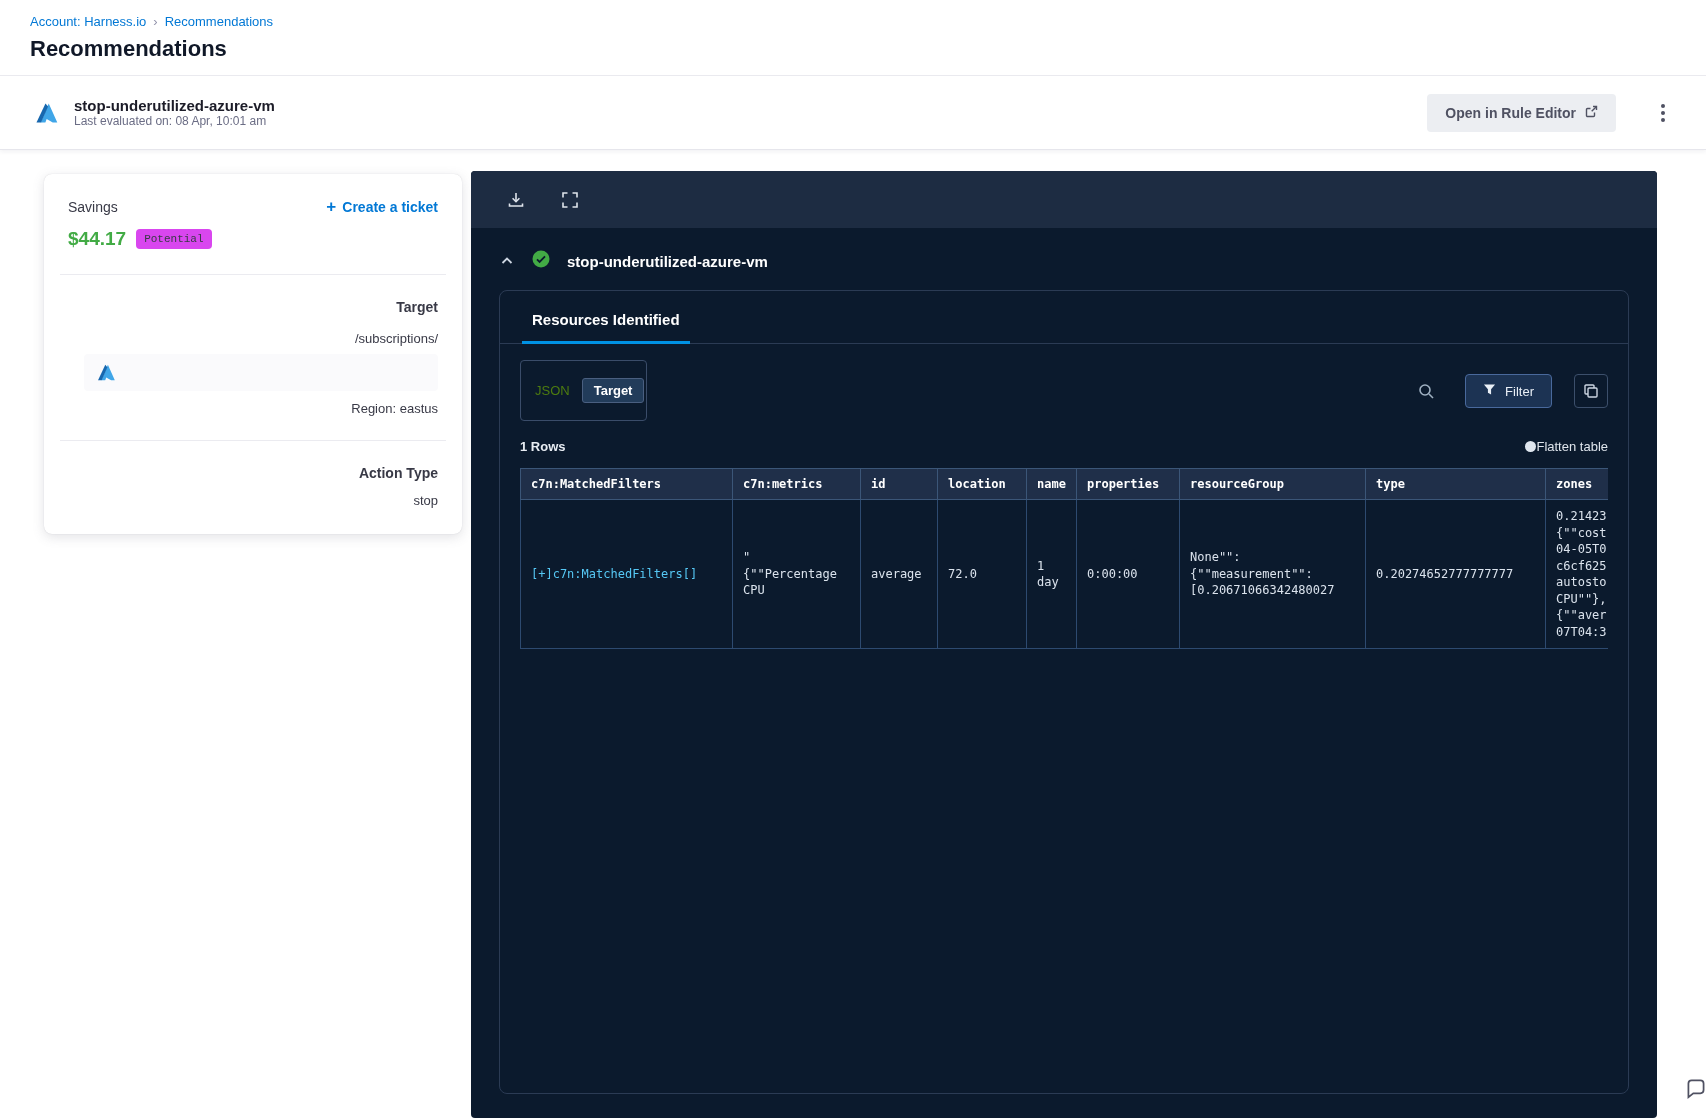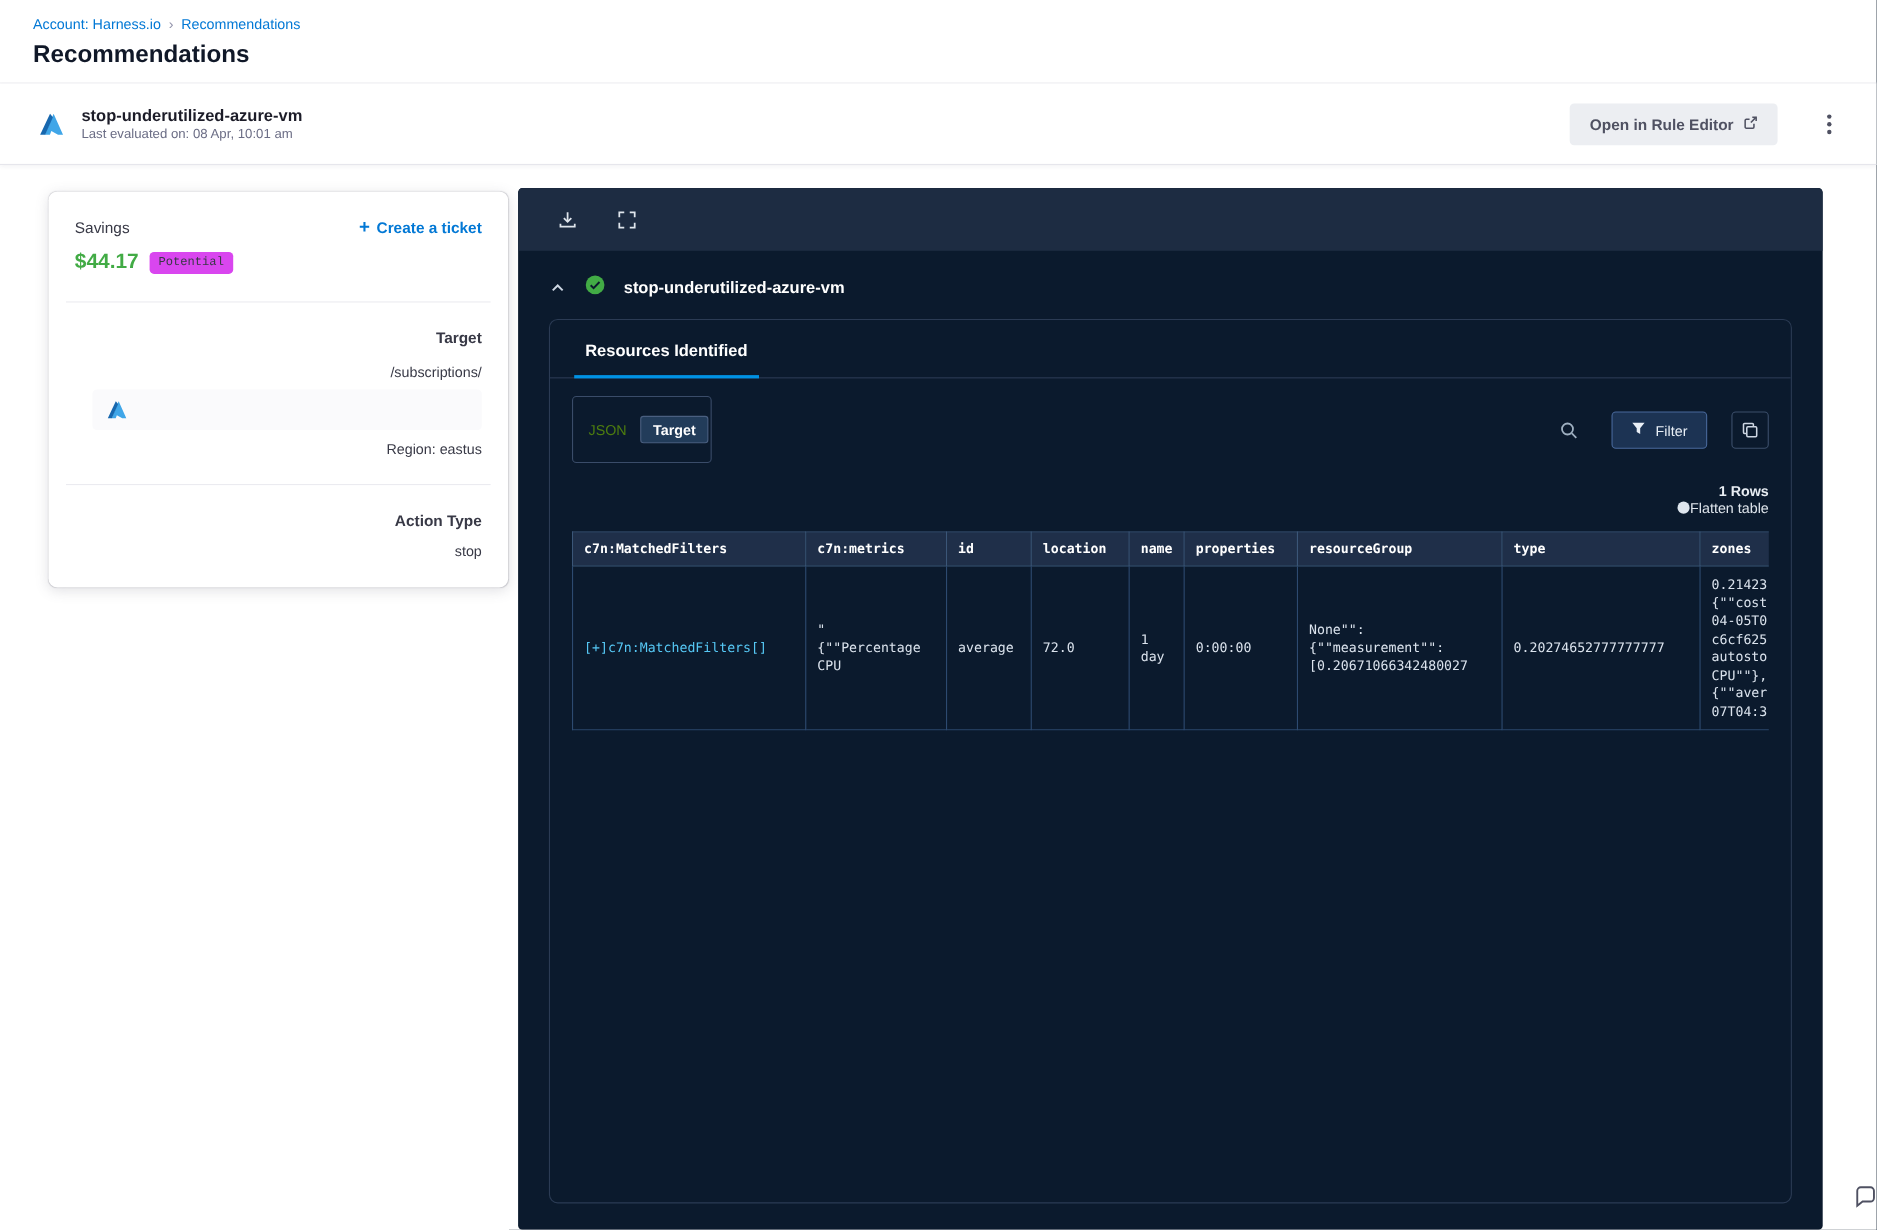--- a/index.html
+++ b/index.html
@@ -93,21 +93,21 @@
   .controls .spacer { flex:1; }
   .icon-btn { width:34px; height:34px; display:flex; align-items:center; justify-content:center; color:#9fb0c1; cursor:pointer; background:none; border:none; }
   .filter-btn {
     display:flex; align-items:flex-end; gap:9px; padding:8px 17px;
     background:#1c3353; border:1px solid #49699c; border-radius:4px;
     color:#e9eff6; font-size:13px; cursor:pointer; font-family:"Liberation Sans", sans-serif;
   }
   .copy-btn { width:34px; height:34px; border:1px solid #3c4f6b; border-radius:4px;
     display:flex; align-items:center; justify-content:center; color:#cdd6e2; background:none; cursor:pointer; }
 
-  .rows-row { display:flex; align-items:flex-end; padding:18px 20px 14px;flex-direction:column; }
+  .rows-row { display:flex; align-items:center; padding:18px 20px 14px; }
   .rows-count { font-size:13px; font-weight:bold; color:#e8edf3; }
   .flatten { margin-left:auto; display:flex; align-items:center; gap:0; font-size:13px; color:#dfe5ec; }
   .flatten .dot { width:11px; height:11px; border-radius:50%; background:#dfe6ee; cursor:pointer; }
 
   .table-wrap { margin:0 20px; overflow:hidden; }
   table { border-collapse:collapse; table-layout:fixed; width:1185px;
     font-family:"DejaVu Sans Mono", monospace; font-size:12px; }
   th { background:#1f2f49; border:1px solid #3b5678; color:#ffffff; text-align:left;
     padding:8px 10px; font-weight:bold; white-space:nowrap; overflow:hidden; }
   td { border:1px solid #2d4a70; padding:8px 10px; color:#dbe3ed; vertical-align:middle;

